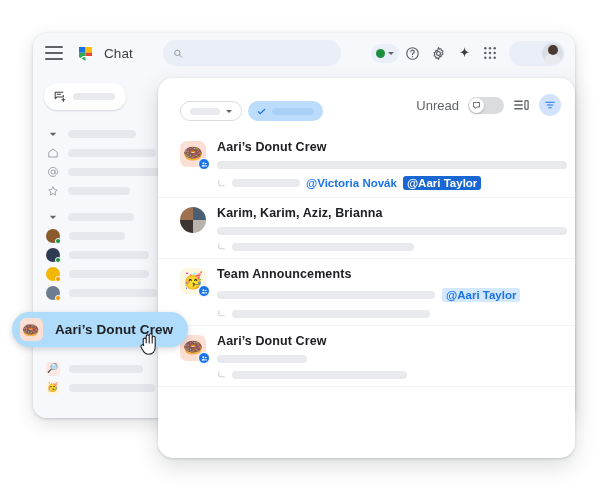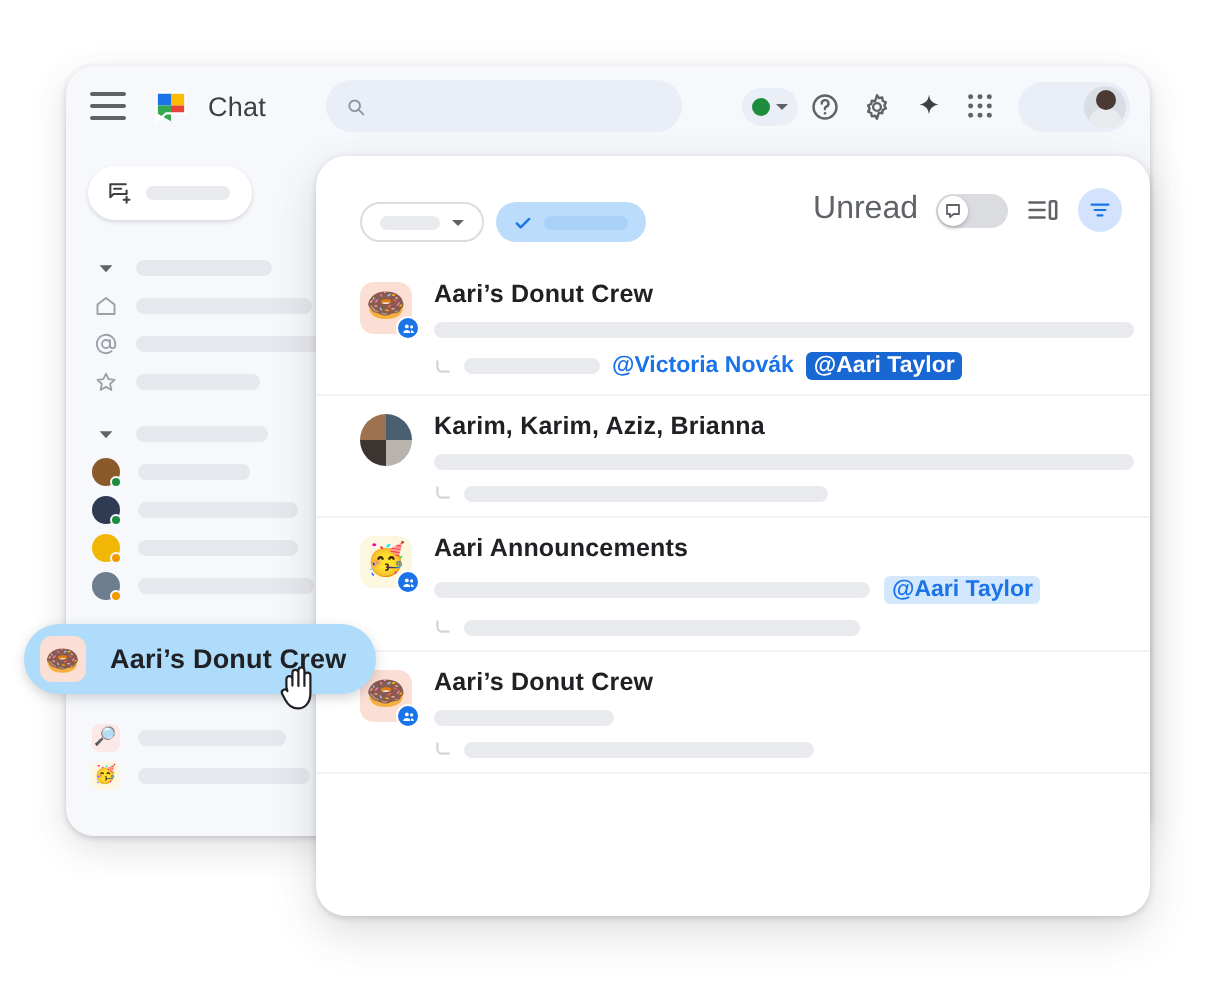--- a/index.html
+++ b/index.html
@@ -134,21 +134,21 @@
     width: 417px; height: 380px;
     background: #ffffff;
     border-radius: 15px;
     box-shadow: 0 1px 3px rgba(60,64,67,.20), 0 8px 22px rgba(60,64,67,.18);
     overflow: hidden;
   }
   .panel-head { padding: 14px 18px 0 20px; position: relative; }
   .panel-title { font-size: 19px; color: #202124; font-weight: 400; letter-spacing: .1px; }
 
   .head-right { position: absolute; right: 14px; top: 16px; display: flex; align-items: center; gap: 9px; }
-  .unread-label { font-size: 16px; color: #5f6368; }
+  .unread-label { font-size: 13px; color: #5f6368; }
   .toggle {
     width: 36px; height: 17px; border-radius: 9px;
     background: #dadce0; position: relative; cursor: pointer;
   }
   .toggle .knob {
     position: absolute; left: 1px; top: 1px;
     width: 15px; height: 15px; border-radius: 50%;
     background: #ffffff;
     box-shadow: 0 1px 2px rgba(60,64,67,.3);
     display: flex; align-items: center; justify-content: center;
@@ -549,21 +549,21 @@
           <span class="space-badge">
             <svg width="7" height="7" viewBox="0 0 16 16" fill="#fff">
               <circle cx="5.5" cy="5" r="2.2"></circle>
                 <circle cx="11" cy="5.6" r="1.8"></circle>
               <path d="M1.5 12.5c0-2.2 1.8-3.4 4-3.4s4 1.2 4 3.4z"></path>
               <path d="M10 9.4c2 0 3.6 1.1 3.6 3.1h-3z"></path>
             </svg>
           </span>
         </div>
         <div class="row-body">
-          <div class="row-title">Aari Announcements</div>
+          <div class="row-title">Team Announcements</div>
           <div class="row-line-wrap">
             <span class="line" style="width:218px;margin-top:0"></span>
             <span class="mention-pill light">@Aari Taylor</span>
           </div>
           <div class="snippet">
             <svg class="reply-arrow" viewBox="0 0 16 16" fill="none" stroke="#9aa0a6" stroke-width="2">
               <path d="M3 3v5a4 4 0 0 0 4 4h6" stroke-linecap="round"></path>
             </svg>
             <span class="sline" style="width:198px"></span>
           </div>

